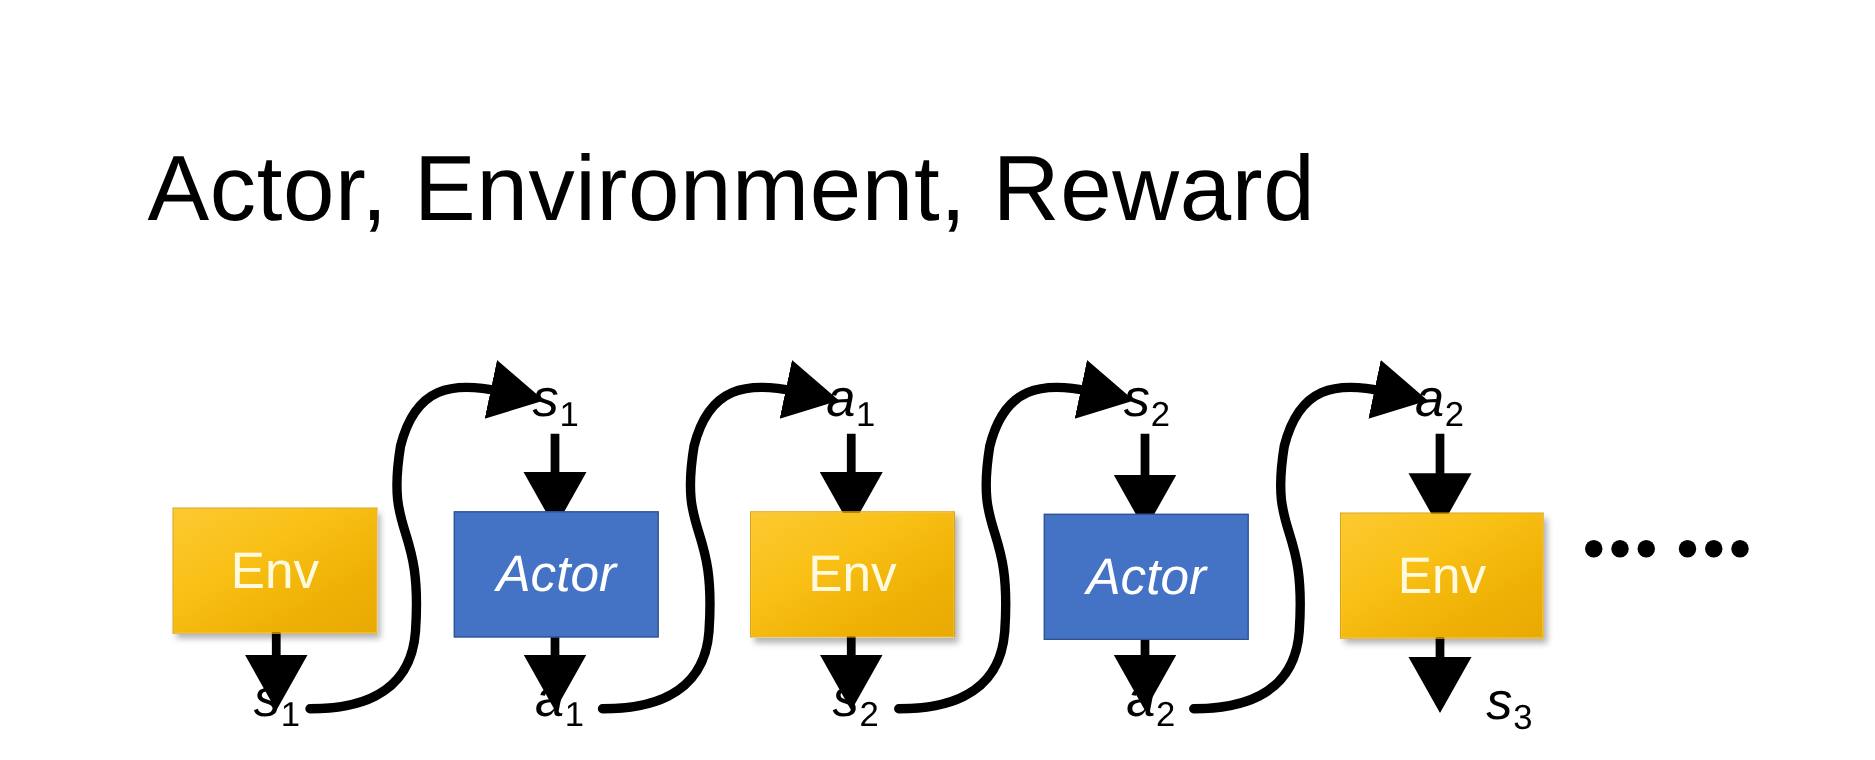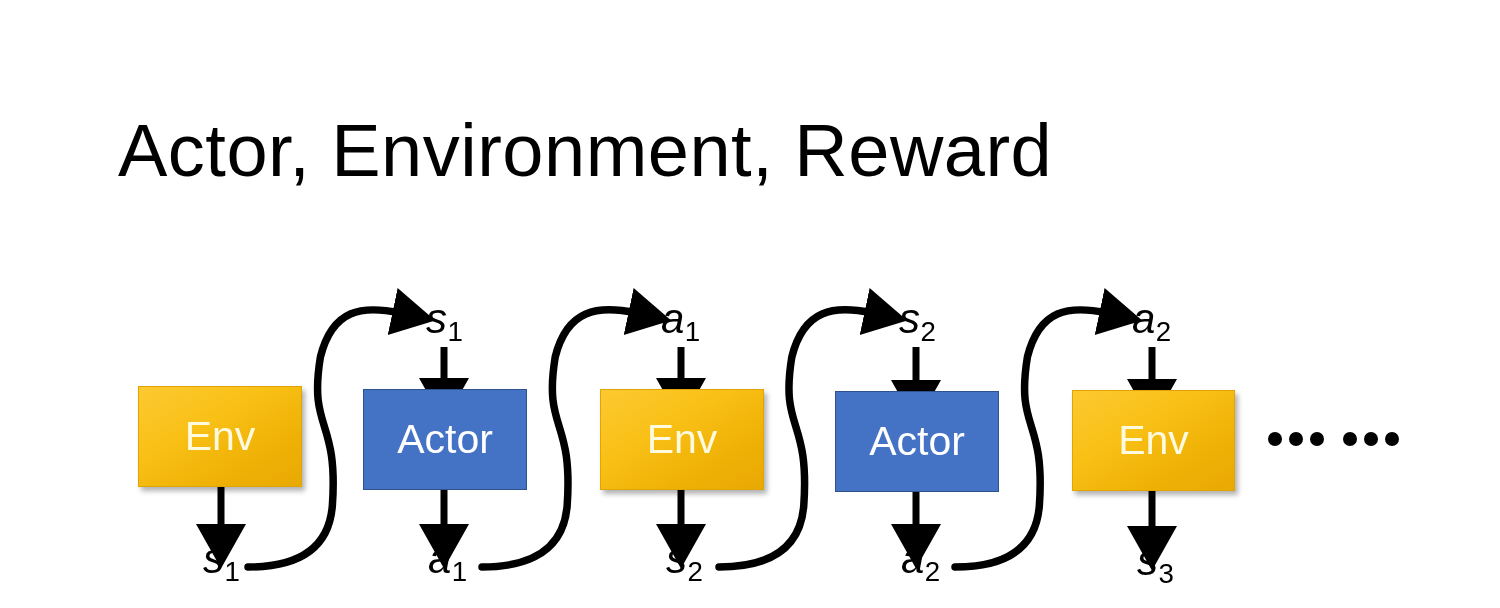--- a/index.html
+++ b/index.html
@@ -35,30 +35,32 @@
     top: 0;
     width: 1500px;
     height: 608px;
   }
   .node-box {
     position: absolute;
     display: flex;
     align-items: center;
     justify-content: center;
     box-sizing: border-box;
+    margin-top: 20px;
   }
   .node-box.env {
     background: linear-gradient(150deg, #fcc931 0%, #f9c016 38%, #efb105 72%, #e9a904 100%);
     border: 1px solid #e0a503;
     box-shadow: 3px 4px 5px rgba(0,0,0,0.30);
   }
   .node-box.actor {
     background: #4472c4;
     border: 1px solid #2f528f;
     box-shadow: 0 0 0 rgba(0,0,0,0);
+    font-style: italic;
   }
   .node-label {
     font-family: "Liberation Sans", sans-serif;
     font-size: 41px;
     font-weight: 400;
     line-height: 1;
     white-space: nowrap;
   }
   .node-box.env .node-label { color: #fdfadf; }
   .node-box.actor .node-label { color: #ffffff; }
@@ -149,21 +151,21 @@
     </div>
   <div id="symbols-layer">
       <div class="sym" style="left: 426px; top: 298px;"><span>s</span><sub>1</sub></div>
       <div class="sym" style="left: 661px; top: 298px;"><span>a</span><sub>1</sub></div>
       <div class="sym" style="left: 899px; top: 298px;"><span>s</span><sub>2</sub></div>
       <div class="sym" style="left: 1132px; top: 298px;"><span>a</span><sub>2</sub></div>
       <div class="sym" style="left: 203px; top: 538px;"><span>s</span><sub>1</sub></div>
       <div class="sym" style="left: 428px; top: 538px;"><span>a</span><sub>1</sub></div>
       <div class="sym" style="left: 666px; top: 538px;"><span>s</span><sub>2</sub></div>
       <div class="sym" style="left: 901px; top: 538px;"><span>a</span><sub>2</sub></div>
-      <div class="sym" style="left: 1137px; top: 540px;"><span>s</span><sub>3</sub></div>
+      <div class="sym" style="left: 1189px; top: 540px;"><span>s</span><sub>3</sub></div>
     </div>
 
   <div id="ellipsis" style="left: 1268px; top: 432px;">
       <span class="dot"></span>
       <span class="dot"></span>
       <span class="dot"></span>
       <span class="gap"></span>
       <span class="dot"></span>
       <span class="dot"></span>
       <span class="dot"></span>

